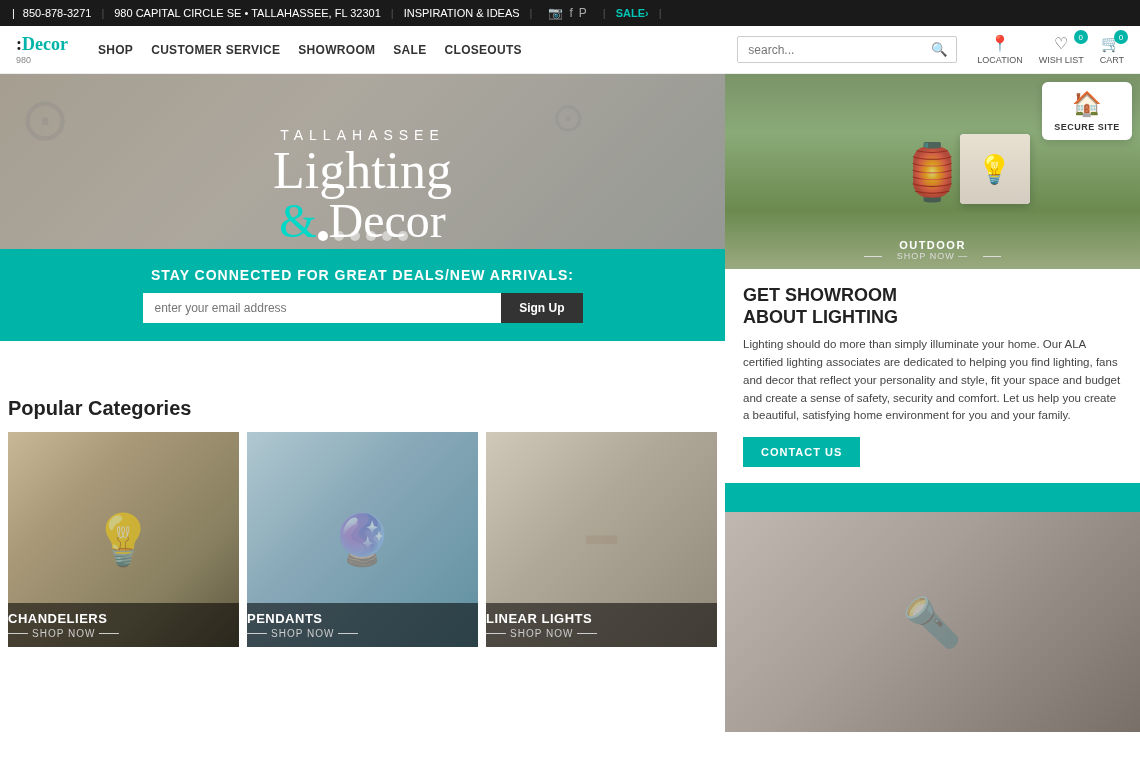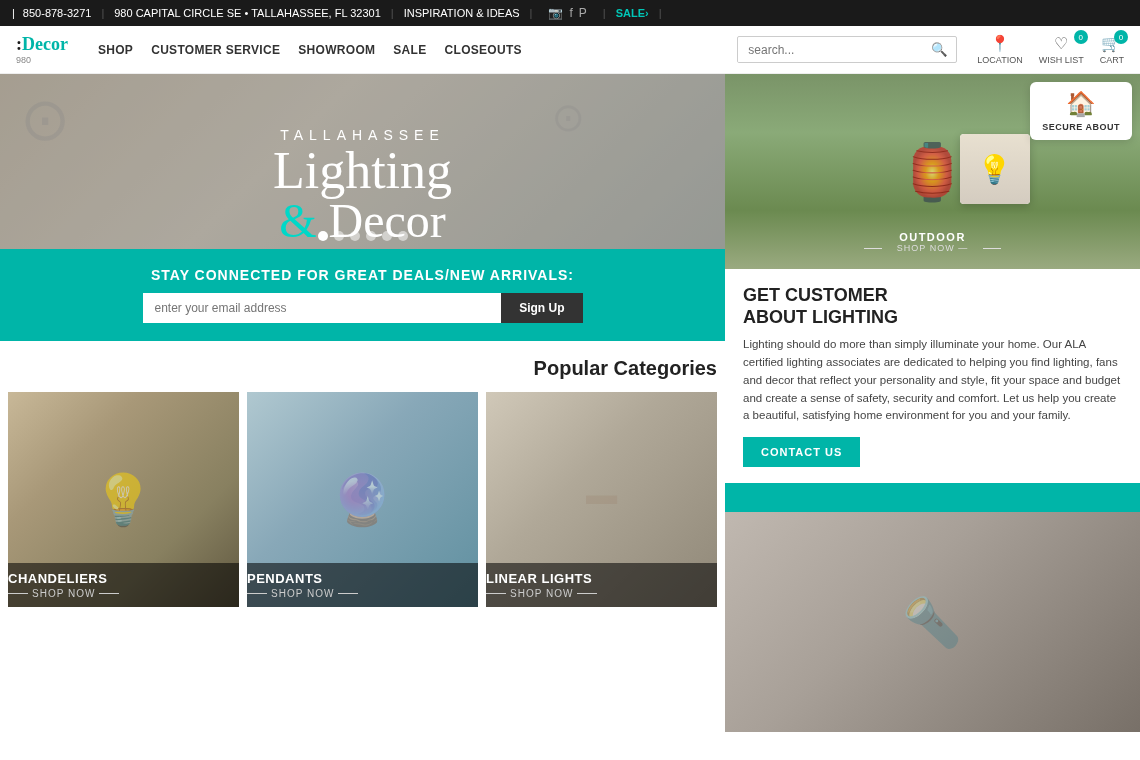--- a/index.html
+++ b/index.html
@@ -68,21 +68,21 @@
       padding: 18px 24px;
       text-align: center;
     }
     .newsletter h3 { color: #fff; font-size: 14px; font-weight: 600; letter-spacing: 1px; margin-bottom: 10px; text-transform: uppercase; }
     .newsletter-form { display: flex; max-width: 440px; margin: 0 auto; }
     .newsletter-form input { flex: 1; padding: 8px 12px; border: none; outline: none; font-size: 12px; color: #999; }
     .newsletter-form button { background: #333; color: #fff; border: none; padding: 8px 18px; font-size: 12px; font-weight: 600; cursor: pointer; white-space: nowrap; }
 
     
     .categories-section { padding: 16px 8px 8px; }
-    .categories-title { text-align: right; font-size: 20px; font-weight: bold; color: #222; margin-bottom: 12px; }
+    .categories-title { text-align: left; font-size: 20px; font-weight: bold; color: #222; margin-bottom: 12px; margin-top: 40px; }
     .categories-grid { display: flex; gap: 8px; }
     .category-card { flex: 1; position: relative; height: 215px; overflow: hidden; cursor: pointer; }
     .category-bg { width: 100%; height: 100%; }
     .category-label { position: absolute; bottom: 0; left: 0; right: 0; background: rgba(0,0,0,0.55); padding: 8px 0; color: #fff; }
     .category-label .cat-name { font-size: 13px; font-weight: bold; text-transform: uppercase; letter-spacing: 0.5px; }
     .category-label .shop-now { font-size: 10px; color: #ccc; letter-spacing: 1px; display: flex; align-items: center; gap: 4px; margin-top: 2px; }
     .shop-now-line { display: inline-block; width: 20px; height: 1px; background: #ccc; vertical-align: middle; }
 
     
     .right-panel { flex: 1; background: #00b5a8; position: relative; overflow: hidden; }
@@ -185,21 +185,21 @@
       width: 100%;
       height: 100%;
       background: linear-gradient(180deg, #7a9468 0%, #8aaa78 30%, #6b8a50 70%, #9aaa80 100%);
       position: relative;
       display: flex;
       align-items: center;
       justify-content: center;
     }
     .outdoor-bottom-label {
       position: absolute;
-      bottom: 16px;
+      bottom: 8px;
       left: 0; right: 0;
       text-align: center;
     }
   </style>
 </head>
 <body>
 
 <div class="top-bar">
   <span>|</span>
   <span>850-878-3271</span>
@@ -357,31 +357,31 @@
             <span style="display:inline-block;width:18px;height:1px;background:#ddd;"></span>
             <span>SHOP NOW —</span>
             <span style="display:inline-block;width:18px;height:1px;background:#ddd;"></span>
           </div>
         </div>
       </div>
     </div>
 
     <div class="secure-badge">
       <div style="font-size:24px;color:#00b5a8;">🏠</div>
-      <div class="secure-text">SECURE ABOUT</div>
+      <div class="secure-text">SECURE SITE</div>
     </div>
 
     <div class="pendant-thumb">
       <div class="pendant-thumb-inner">
         💡
       </div>
     </div>
 
     <div class="get-excited">
-      <h2>GET CUSTOMER</h2>
+      <h2>GET SHOWROOM</h2>
       <h2 class="sub">ABOUT LIGHTING</h2>
       <p>Lighting should do more than simply illuminate your home. Our ALA certified lighting associates are dedicated to helping you find lighting, fans and decor that reflect your personality and style, fit your space and budget and create a sense of safety, security and comfort. Let us help you create a beautiful, satisfying home environment for you and your family.</p>
       <button class="contact-btn">CONTACT US</button>
     </div>
 
     <div class="bottom-room-image">
       <div class="bottom-room-inner" style="display:flex;align-items:center;justify-content:center;">
         <span style="font-size:48px;color:rgba(60,50,40,0.3);">🔦</span>
       </div>
     </div>

